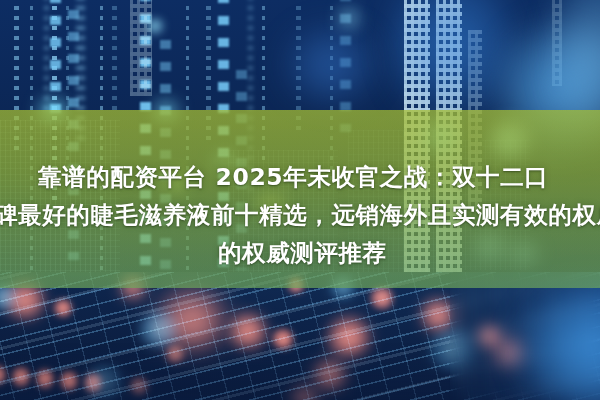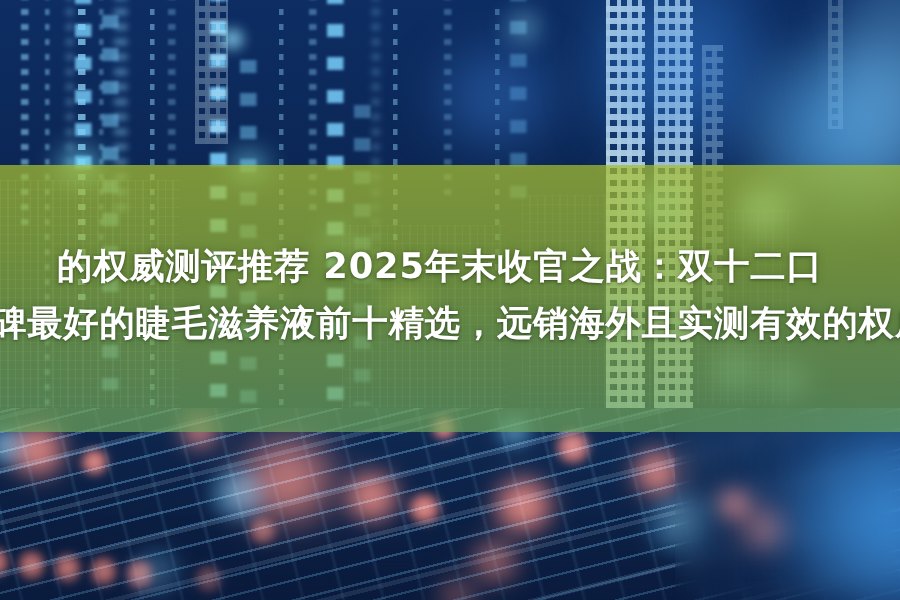--- a/index.html
+++ b/index.html
@@ -315,17 +315,18 @@
     <div class="board-blur-right"></div>
     <div class="board-blur-bottom"></div>
   </div>
 
   <div class="blob vsoft" style="left:520px; top:288px; width:140px; height:120px; background:radial-gradient(circle,rgba(70,165,245,.8),rgba(20,70,170,0));"></div>
 
   <div class="green-band" style="top:110px; height:178px;"></div>
   <div class="green-band-tint" style="top:110px; height:178px;"></div>
 
   <div class="headline">
-    <span class="ln l1">的权威测评推荐 2025年末收官之战：双十二口</span>
+    <span class="ln l1">靠谱的配资平台 2025年末收官之战：双十二口</span>
     <span class="ln l2">碑最好的睫毛滋养液前十精选，远销海外且实测有效的权威测</span>
+    <span class="ln l3">的权威测评推荐</span>
   </div>
 
 </div>
 
 </body></html>

